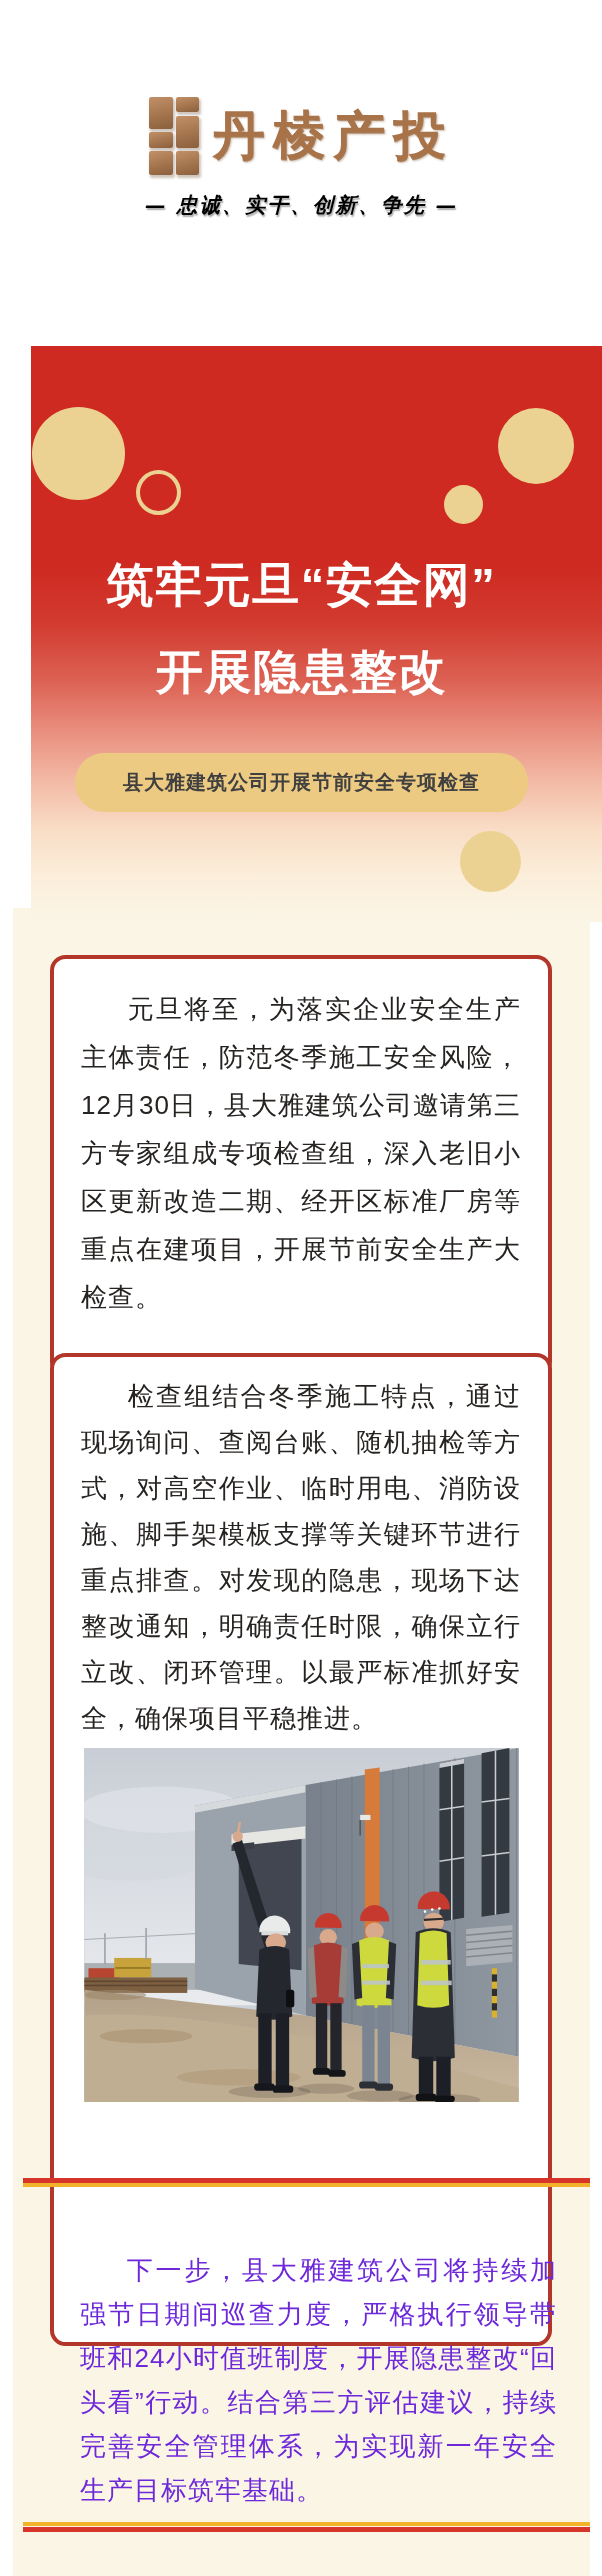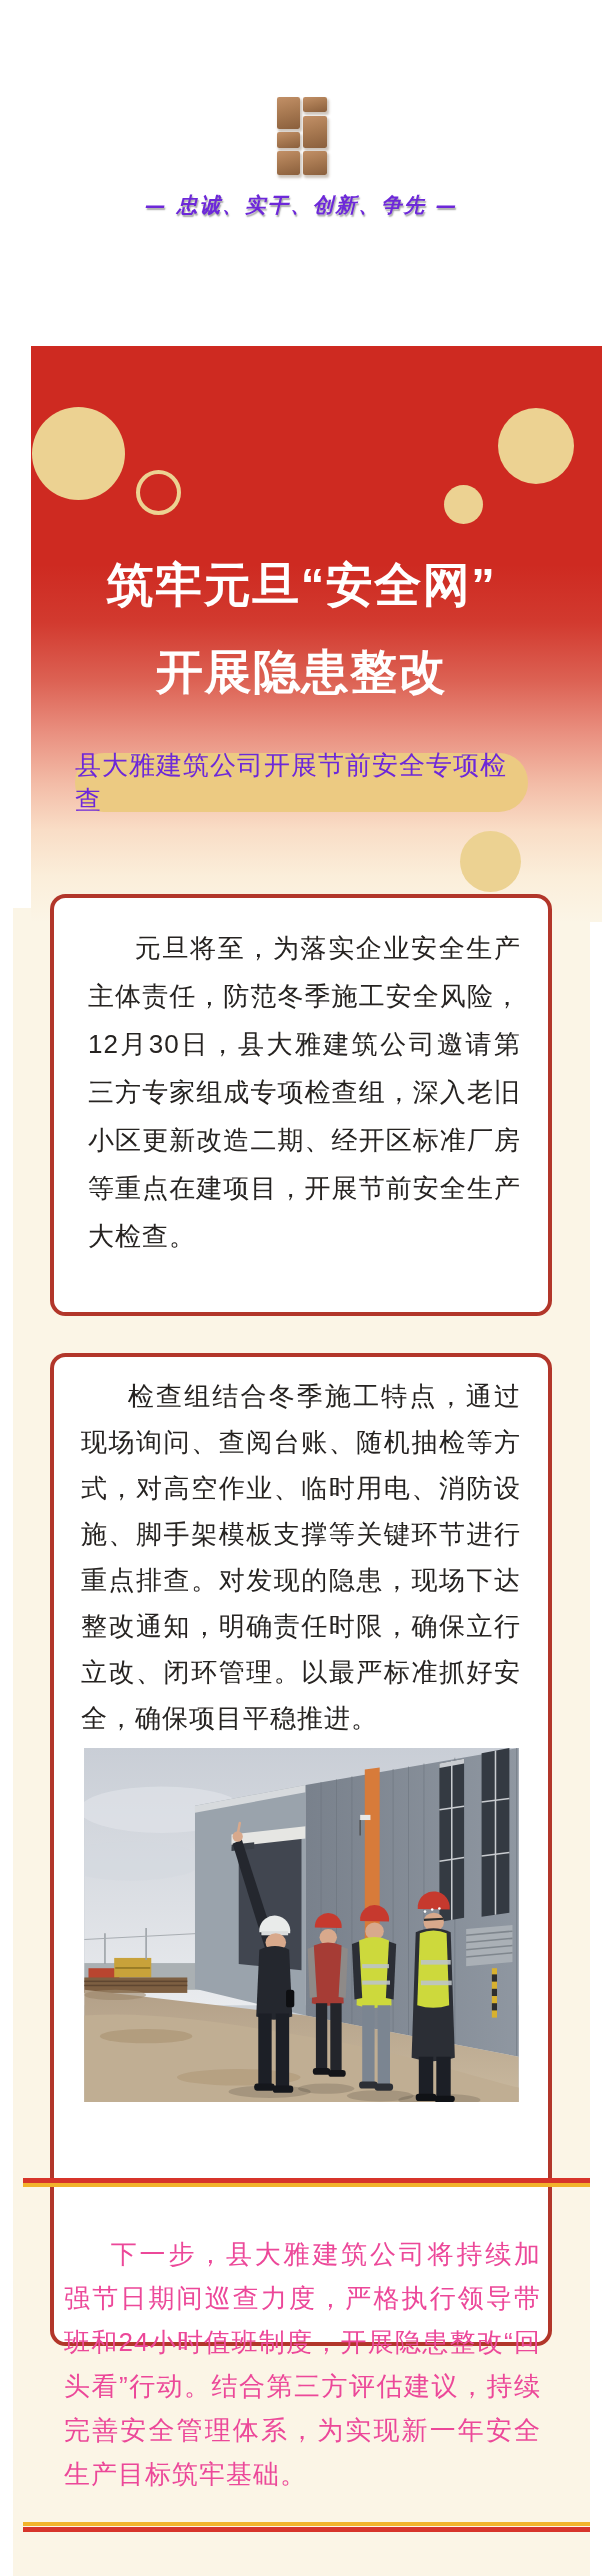--- a/index.html
+++ b/index.html
@@ -18,71 +18,71 @@
     box-shadow:1.5px 2.1px 2.6px rgba(90,60,30,0.30);
   }
   .logo-text{
     font-family:"Liberation Serif", serif;font-weight:bold;font-size:52px;line-height:78px;
     color:#a9734a;letter-spacing:8.2px;
     text-shadow:1.5px 2.1px 2.1px rgba(110,70,35,0.35), 0.5px 0.5px 0 #c69a72;
   }
   .tagline{
     position:absolute;left:0;top:191px;width:603px;text-align:center;
     font-family:"DejaVu Serif", serif;font-weight:bold;font-style:italic;
-    font-size:20.6px;color:#6d28d9;letter-spacing:2.1px;
+    font-size:20.6px;color:#000000;letter-spacing:2.1px;
     text-shadow:1px 1.5px 1.5px rgba(0,0,0,0.35);
   }
   
   .cream-col{position:absolute;left:13px;top:908px;width:577px;height:1680px;background:#fbf5e6;}
   
   .banner{
     position:absolute;left:31px;top:346px;width:591px;height:576px;overflow:hidden;
     background:linear-gradient(180deg,#ce2a21 0%,#ce2a21 38%,#d23a2f 48%,#dc6153 58%,#e98f7f 67%,#f3bca7 76%,#f9ddc6 84%,#fbeeda 92%,#fbf5e6 100%);
   }
   .gold-circle{position:absolute;border-radius:50%;background:#ecd292;}
   .gold-ring{position:absolute;border-radius:50%;border:4.6px solid #ecd292;background:transparent;}
   .banner-title{
     position:absolute;left:0;width:541px;text-align:center;color:#ffffff;
     font-weight:bold;font-size:47px;letter-spacing:1.5px;
   }
   .banner-title.line1{top:208px;}
   .banner-title.line2{top:295px;}
   .pill{
     position:absolute;left:44px;top:407px;width:453px;height:59px;border-radius:29px;
     background:#ecca82;display:flex;align-items:center;justify-content:center;
-    color:#6d28d9;font-weight:normal;font-size:26px;letter-spacing:1px;
+    color:#404040;font-weight:bold;font-size:20px;letter-spacing:1px;
   }
   
   .card{
     position:absolute;left:50px;width:502px;box-sizing:border-box;
     background:#ffffff;border:4.1px solid #b2362a;border-radius:15.5px;
   }
-  .card.first{top:894px;height:422px;padding:26px 27px 0 34px;}
+  .card.first{top:955px;height:422px;padding:26px 27px 0 27px;}
   .card.second{top:1353px;height:993px;padding:16px 27px 0 27px;}
   .para{
     margin:0;color:#262321;font-size:26px;letter-spacing:1px;
     text-align:justify;text-indent:1.8em;font-family:"Liberation Sans", sans-serif;
   }
   .card .para{line-height:48px;}
   .card.second .para{line-height:46px;}
   .photo-frame{width:435px;height:354px;margin:7.2px auto 0 auto;overflow:hidden;background:#cdd2d8;}
   
   .divider{position:absolute;left:23px;width:567px;}
   .divider .bar{width:100%;}
   .bar-red{height:4.6px;background:#d7342a;}
   .bar-yellow{height:4.1px;background:#f2b32b;}
   .divider.top{top:2178px;}
   .divider.top .bar-yellow{margin-top:0.5px;}
   .divider.bottom{top:2522px;}
   .divider.bottom .bar-red{margin-top:1px;height:5.2px;}
   
   .closing{
     position:absolute;left:64px;top:2232px;width:477px;
-    font-size:26px;line-height:44px;letter-spacing:1px;color:#ec4899;
-    text-align:justify;text-indent:1.8em;margin:0;
+    font-size:26px;line-height:44px;letter-spacing:1px;color:#6d28d9;
+    text-align:justify;text-indent:1.8em;margin:16px;
   }
 </style>
 </head>
 <body>
 
 <div class="page">
 
   <div class="header">
     <div class="logo-row">
       <div class="logo-mark">
@@ -90,20 +90,21 @@
           <div class="tile" style="height:32px"></div>
           <div class="tile" style="height:15.5px"></div>
           <div class="tile" style="height:24px"></div>
         </div>
         <div class="col">
           <div class="tile" style="height:15.5px"></div>
           <div class="tile" style="height:32px"></div>
           <div class="tile" style="height:24px"></div>
         </div>
       </div>
+      <div class="logo-text">丹棱产投</div>
     </div>
     <div class="tagline">— 忠诚、实干、创新、争先 —</div>
   </div>
 
   <div class="cream-col"></div>
 
   <div class="banner">
     <div class="gold-circle" style="left:0.5px;top:61px;width:93px;height:93px;"></div>
     <div class="gold-ring" style="left:105px;top:124px;width:37px;height:37px;"></div>
     <div class="gold-circle" style="left:413px;top:139px;width:39px;height:39px;"></div>

